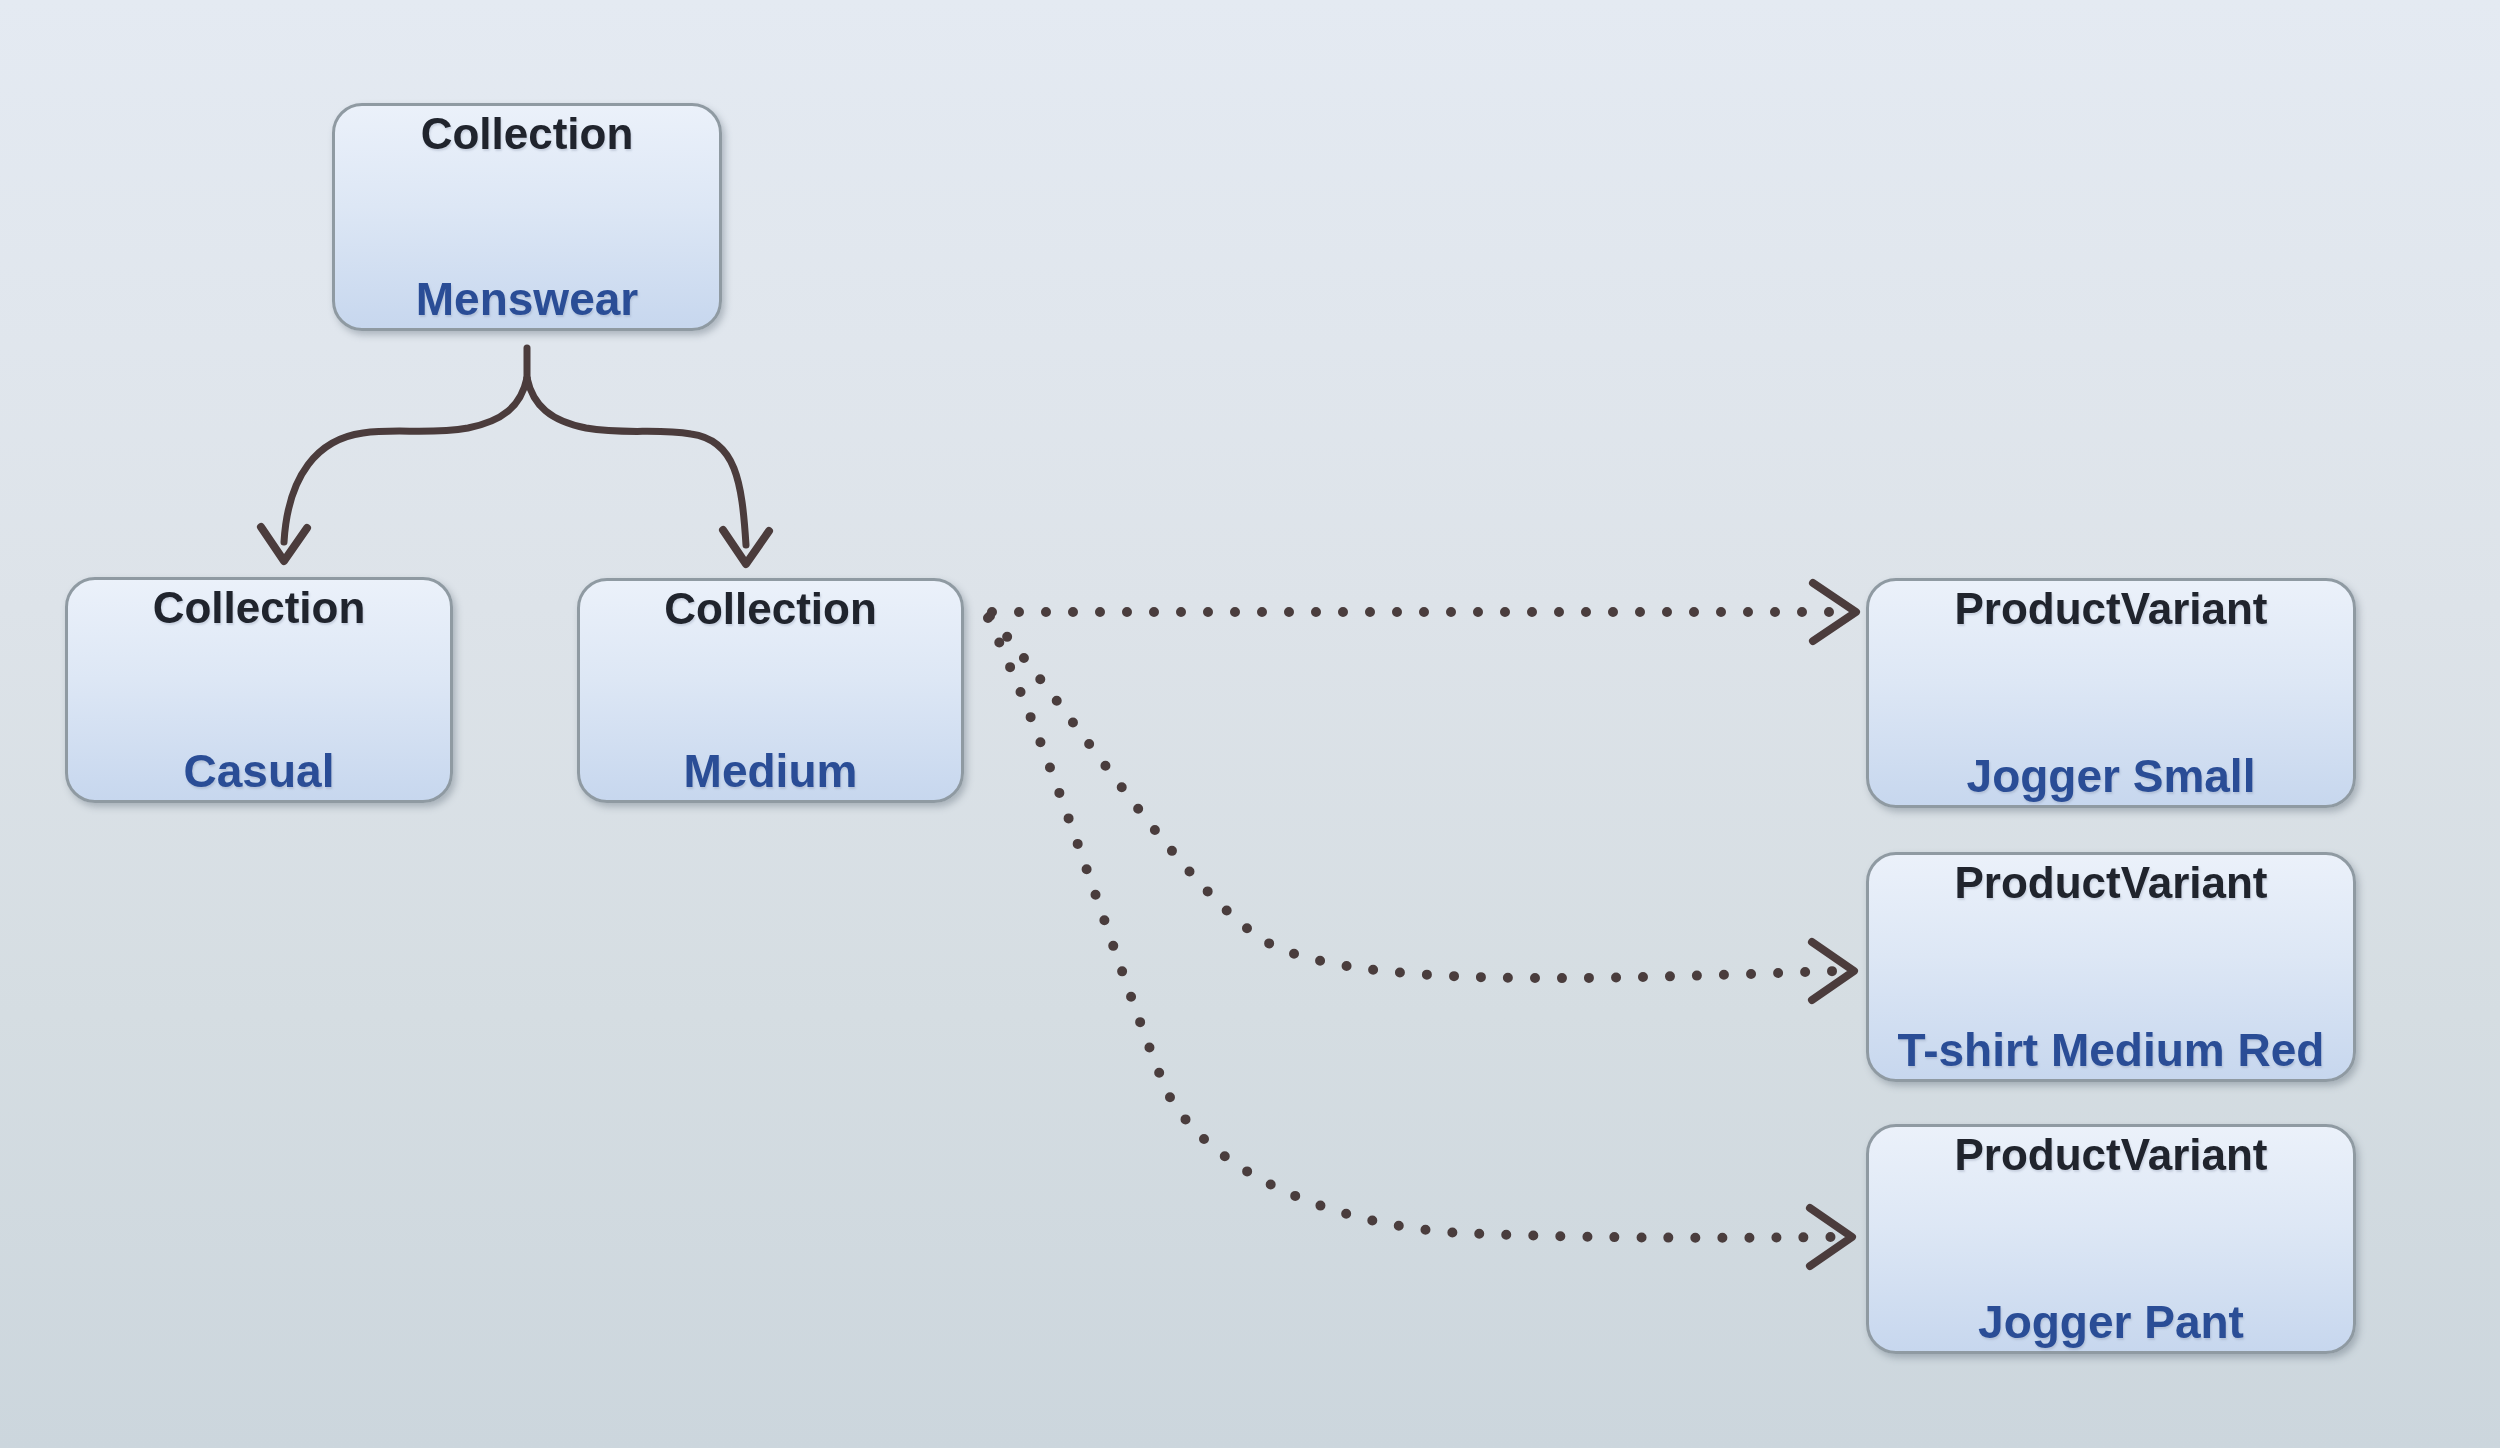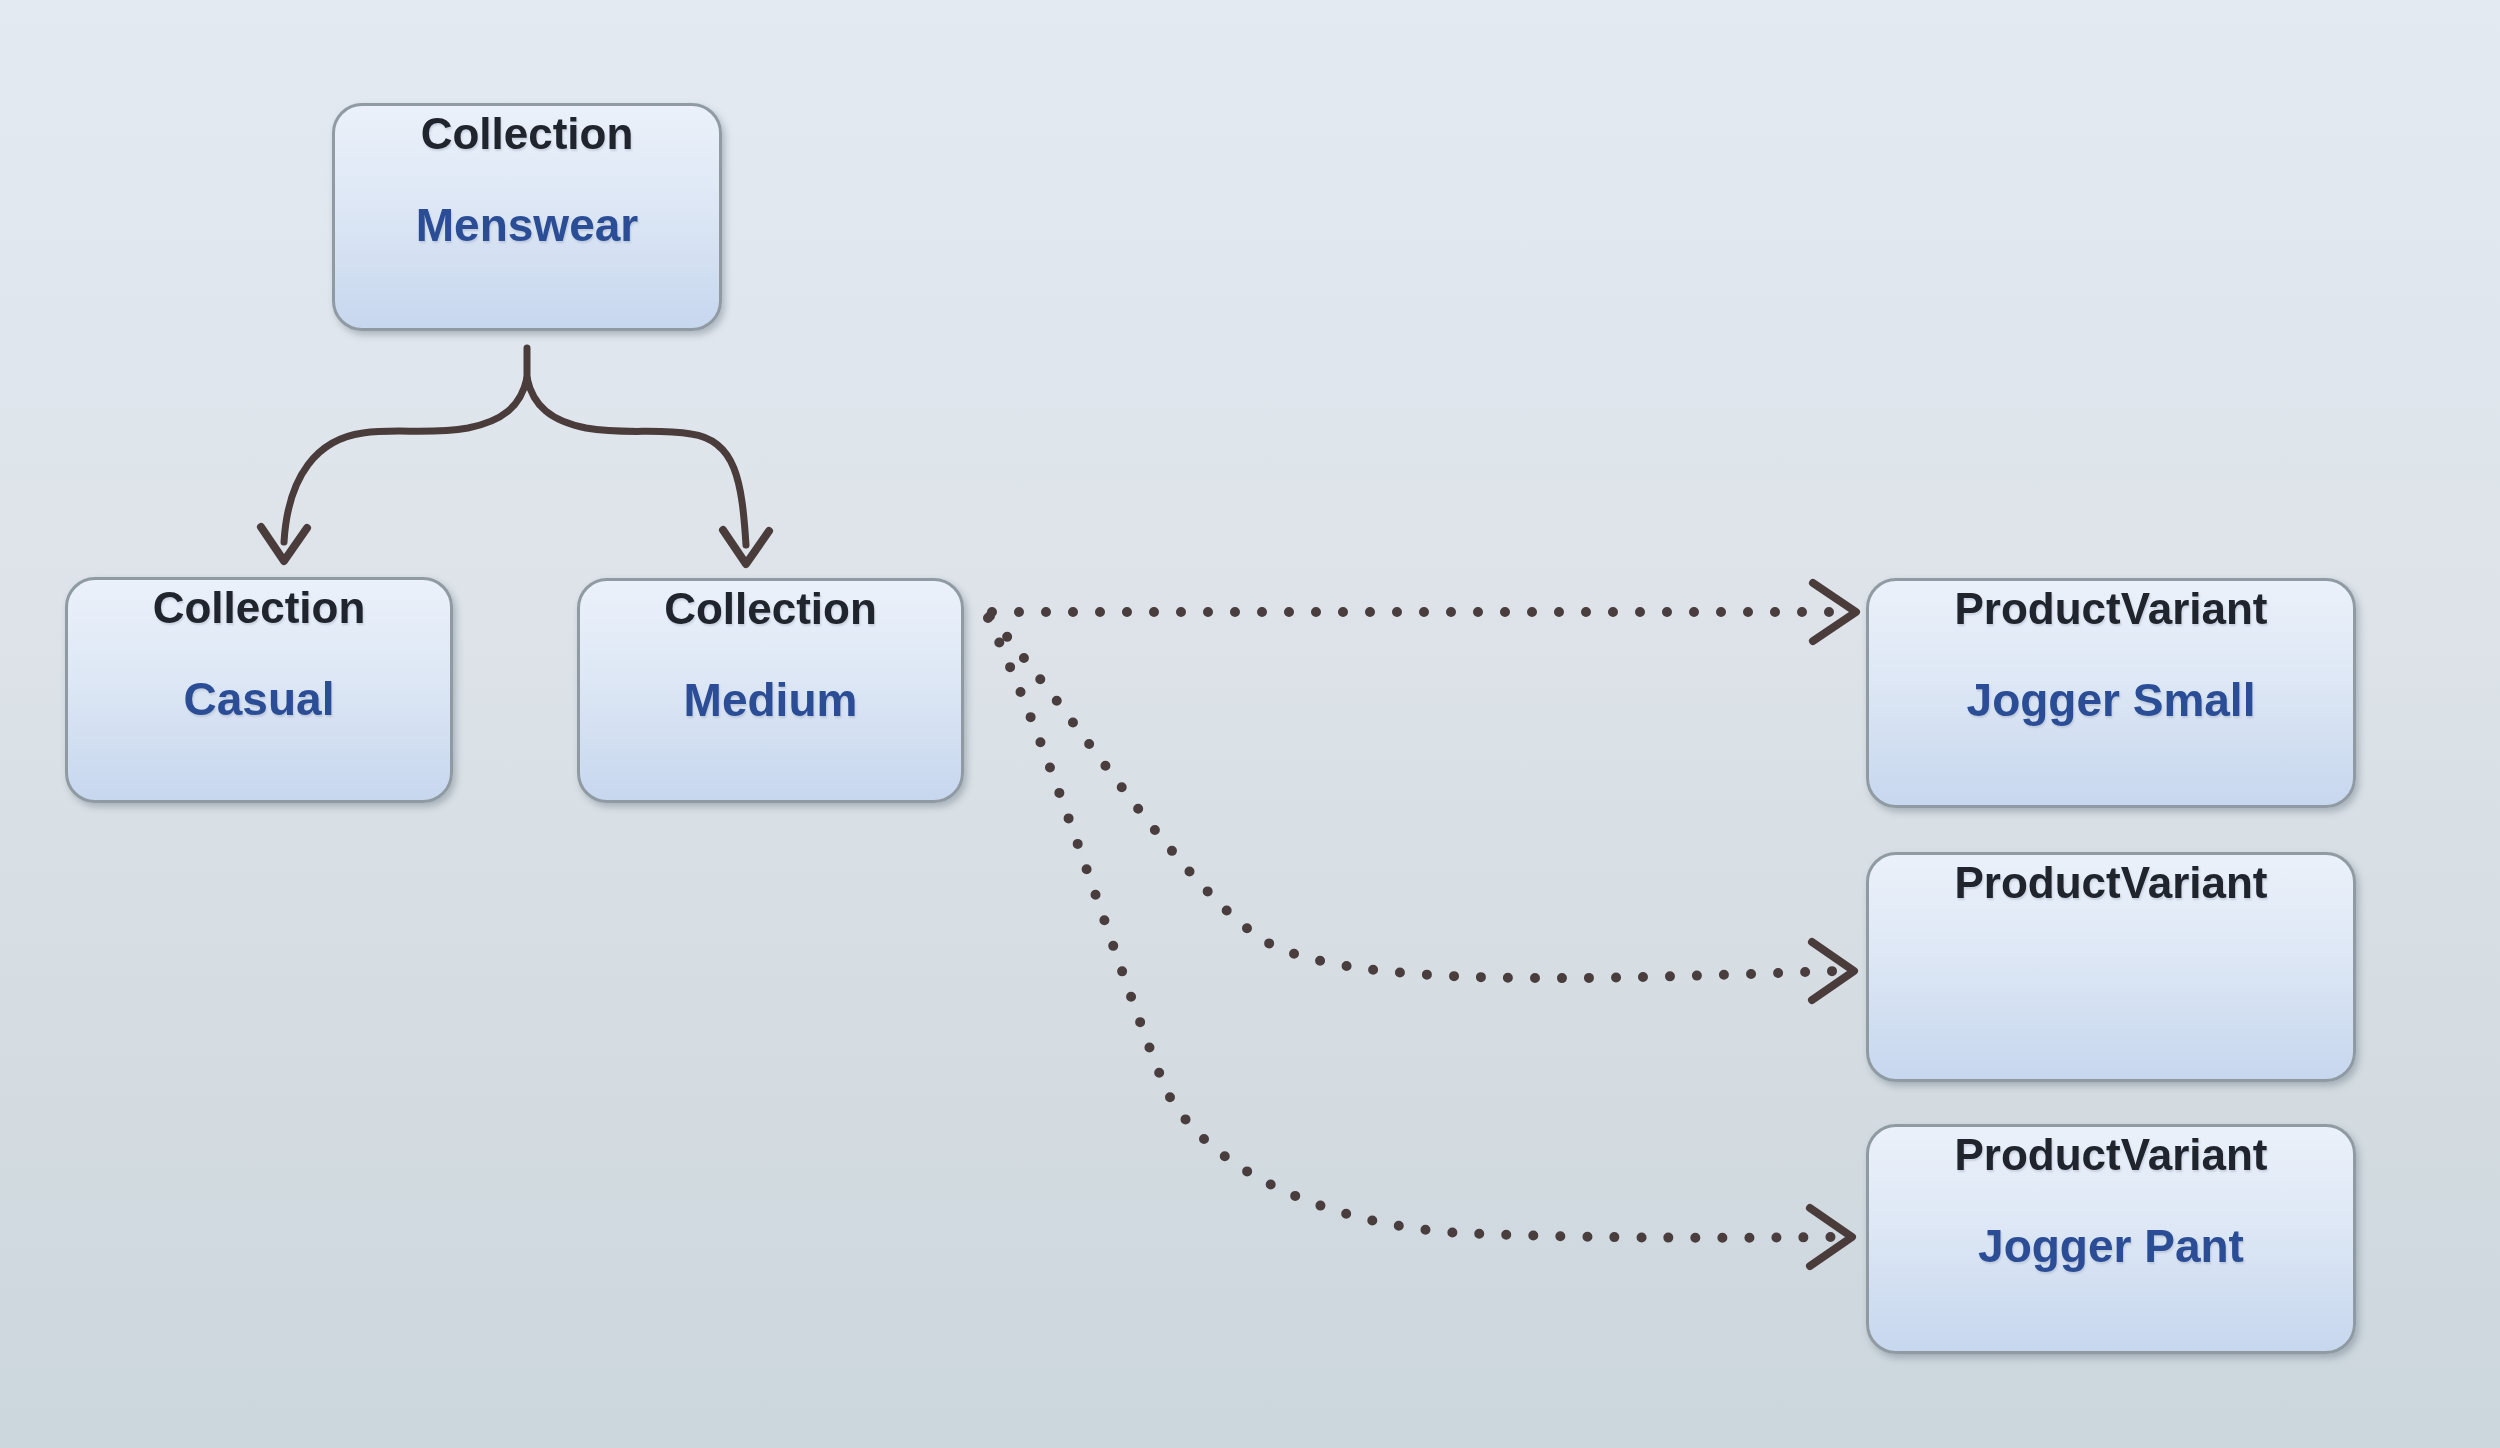--- a/index.html
+++ b/index.html
@@ -23,21 +23,21 @@
   }
   .node {
     position: absolute;
     box-sizing: border-box;
     border: 3px solid #8f9aa2;
     border-radius: 30px;
     background: linear-gradient(180deg, #ebf1fa 0%, #dde7f5 45%, #c7d7ee 100%);
     box-shadow: 3px 4px 7px rgba(90, 102, 116, 0.38);
     display: flex;
     flex-direction: column;
-    justify-content: flex-start;
+    justify-content: space-between;
     align-items: center;
     padding: 6px 10px;
   }
   .entity-type {
     color: #20242d;
     font-size: 44px;
     font-weight: bold;
     line-height: 1;
     white-space: nowrap;
     text-shadow: 1px 2px 2px rgba(110, 125, 150, 0.25);
@@ -121,20 +121,21 @@
     <div class="entity-name">Medium</div>
   </div>
 
   <div class="node node-hoodie">
     <div class="entity-type">ProductVariant</div>
     <div class="entity-name">Jogger Small</div>
   </div>
 
   <div class="node node-tshirt">
     <div class="entity-type">ProductVariant</div>
+    <div class="entity-name">T-shirt Medium Red</div>
   </div>
 
   <div class="node node-jogger">
     <div class="entity-type">ProductVariant</div>
     <div class="entity-name">Jogger Pant</div>
   </div>
 
 </div>
 
 </body></html>

